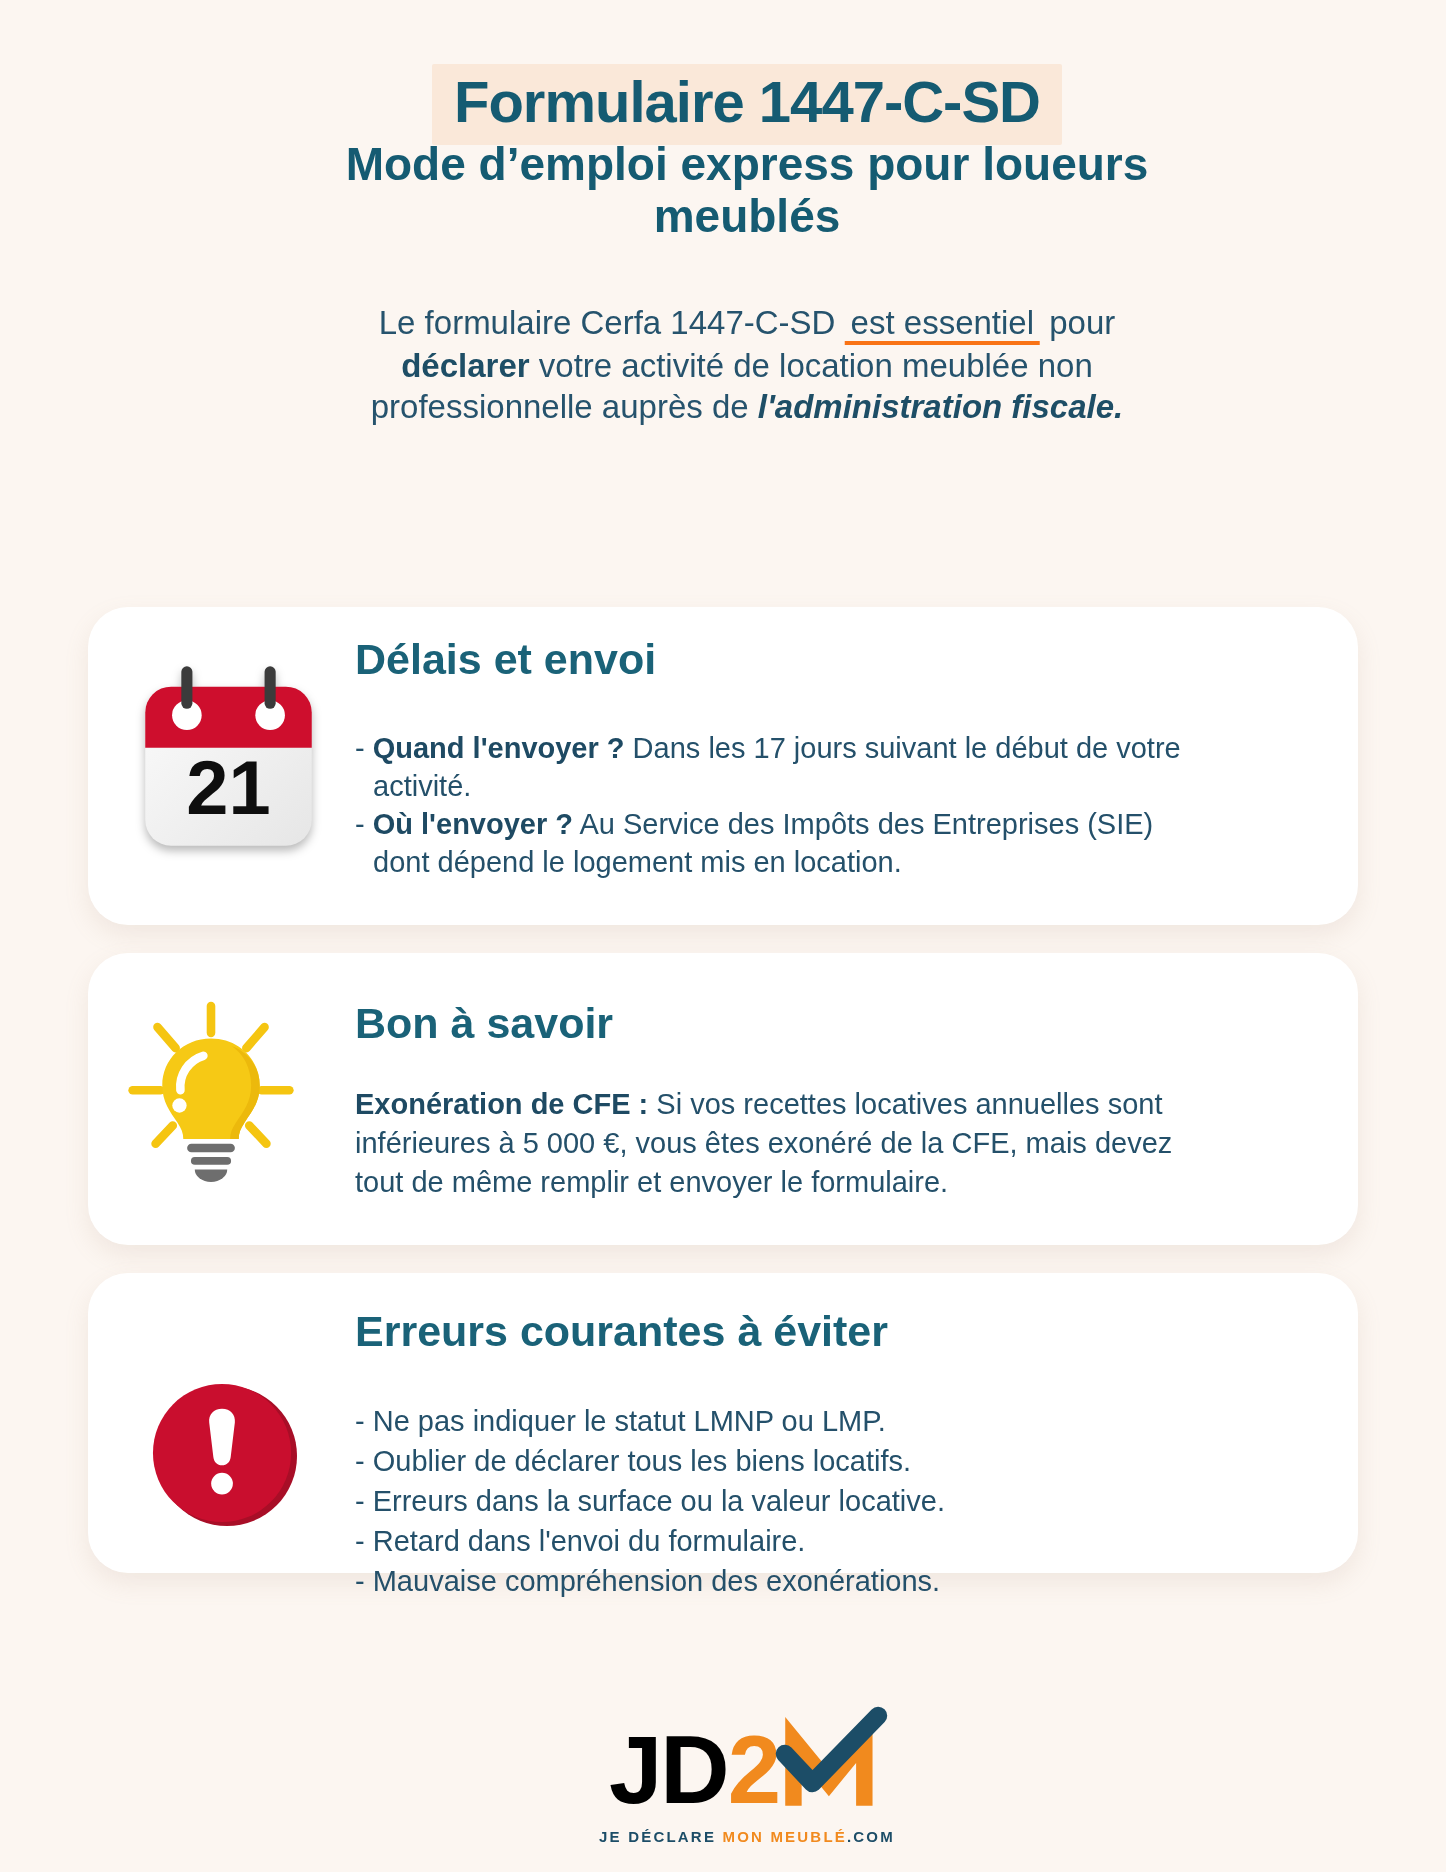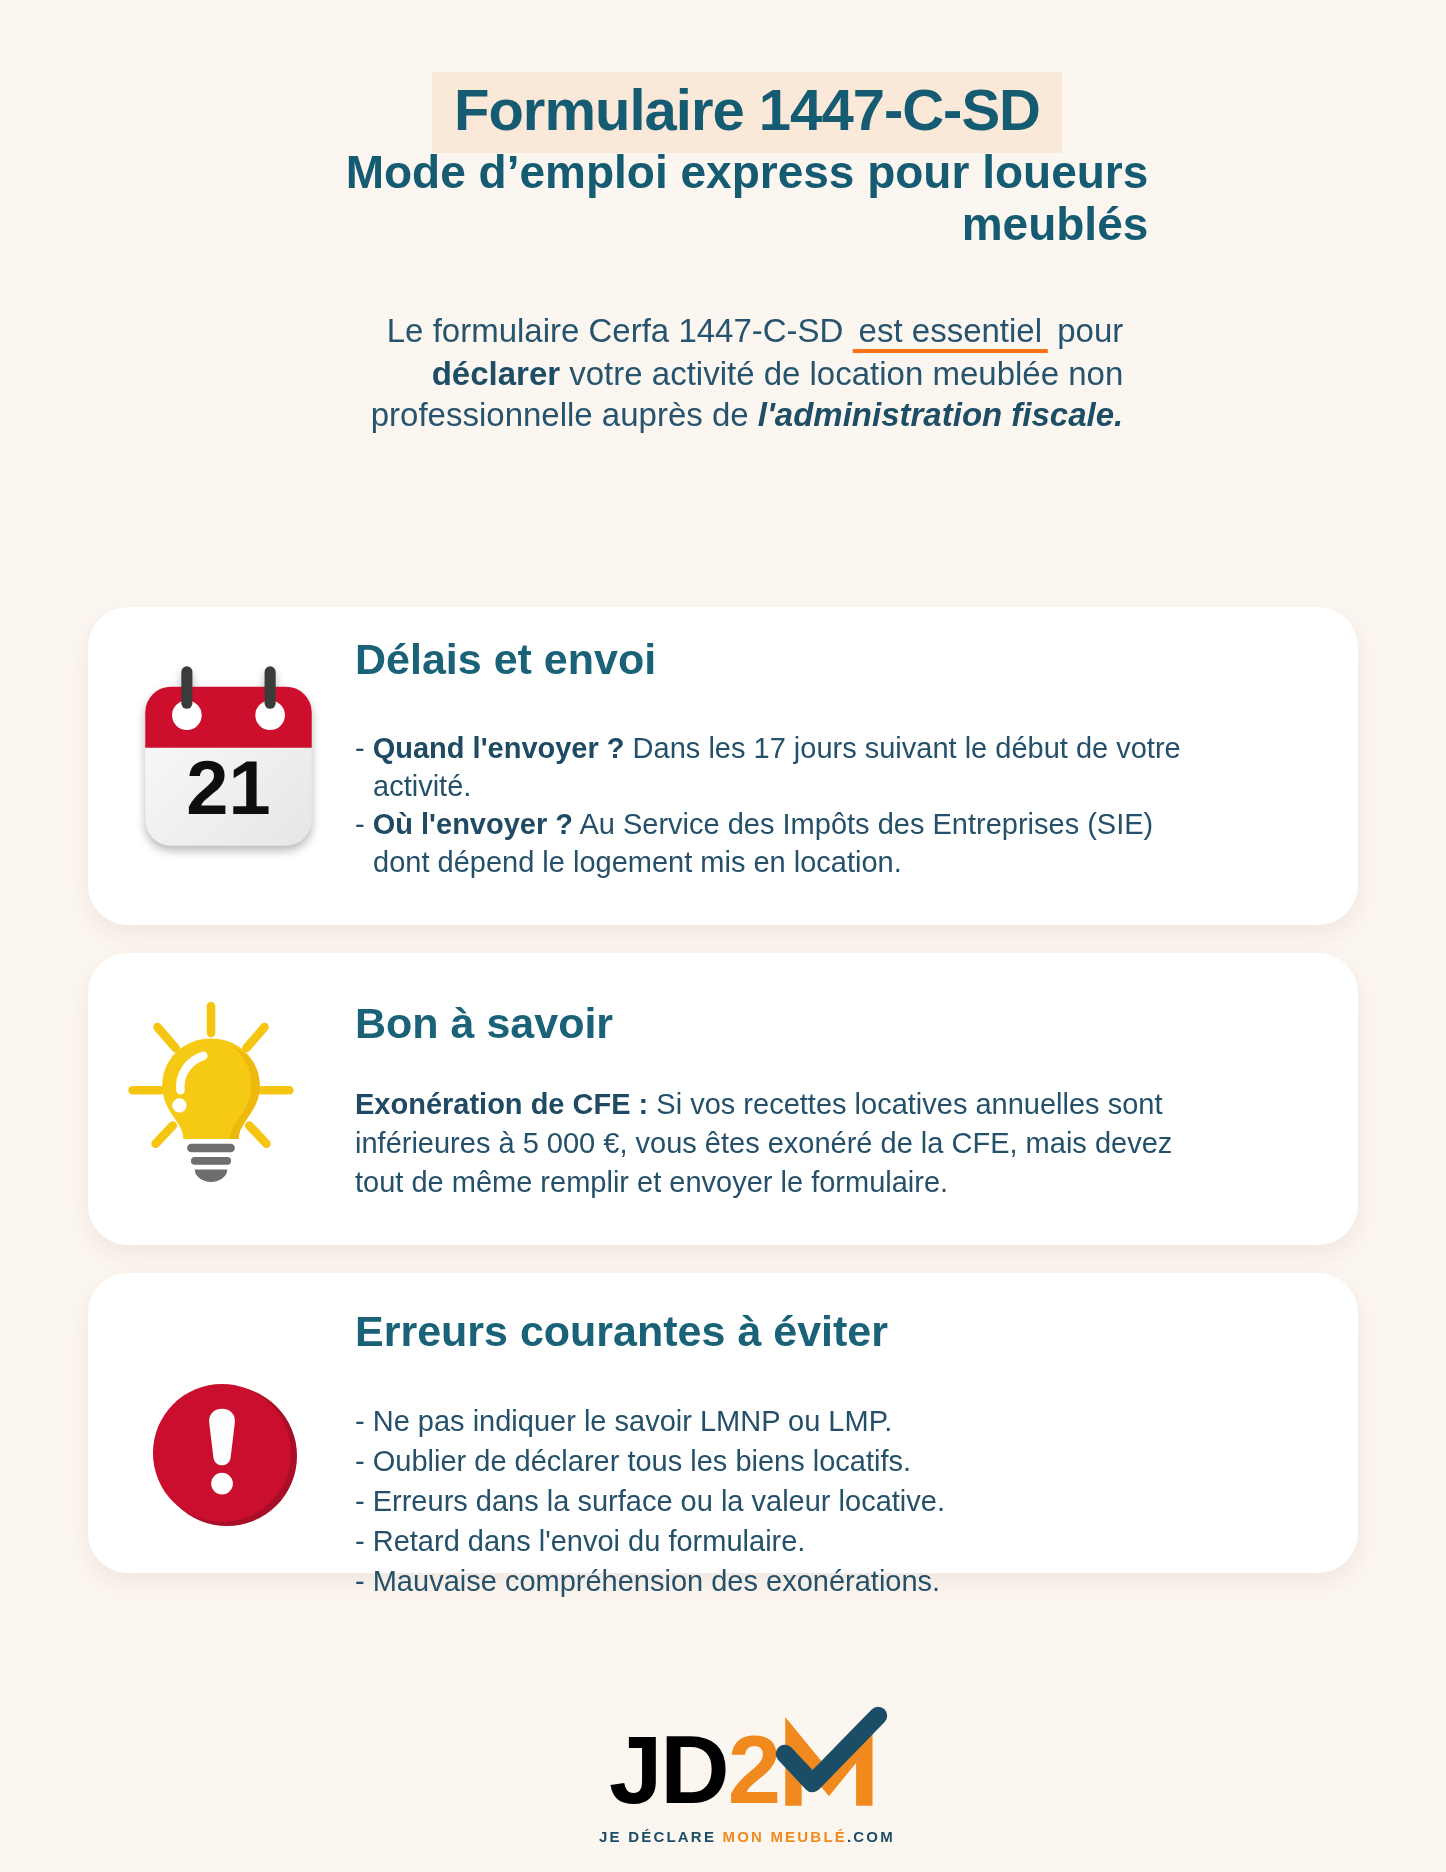--- a/index.html
+++ b/index.html
@@ -2,21 +2,21 @@
 <html lang="fr"><head>
 <meta charset="utf-8">
 <style>
   * { margin:0; padding:0; box-sizing:border-box; }
   html,body { background:#f3ece6; }
   body { font-family:"Liberation Sans", sans-serif; }
   #canvas {
     position:relative; width:1446px; height:1872px; margin:0 auto;
     background:#FCF6F1; overflow:hidden;
   }
-  .centered { position:absolute; left:50%; transform:translateX(calc(-50% + 24px)); text-align:right; white-space:nowrap;margin-top:8px; }
+  .centered { position:absolute; left:50%; transform:translateX(calc(-50% + 24px)); text-align:center; white-space:nowrap; }
 
   
   .title { top:64px; font-size:58px; font-weight:800; color:#155B72; letter-spacing:-1px; }
   .title .hl { background:#FAE8D9; padding:4px 22px 10px; display:inline-block; border-radius:2px; }
   .subtitle { top:138px; font-size:46px; font-weight:800; color:#155B72; line-height:52px; }
 
   
   .intro { top:302px; font-size:33px; color:#26536D; line-height:41px; }
   .intro .u { border-bottom:4px solid #f97316; padding:0 6px 2px; display:inline-block; line-height:33px; }
   .intro b { font-weight:700; color:#1E4E66; }
@@ -139,21 +139,21 @@
     <div class="icon-slot" id="warn-slot">
       <svg viewBox="0 0 150 150" aria-hidden="true">
         <circle cx="78" cy="76" r="71" fill="#A80E27"></circle>
         <circle cx="73" cy="73" r="70" fill="#C90E2E"></circle>
         <path d="M73,28 c8.5,0 13.8,6 13,14 l-4.2,35 c-0.6,5.2 -4,8.5 -8.8,8.5 s-8.2,-3.3 -8.8,-8.5 l-4.2,-35 C59.2,34 64.5,28 73,28 z" fill="#FFFFFF"></path>
         <circle cx="73" cy="104" r="11" fill="#FFFFFF"></circle>
       </svg>
     </div>
     <h2>Erreurs courantes à éviter</h2>
     <div class="body-text">
-      <div class="line">- Ne pas indiquer le savoir LMNP ou LMP.</div>
+      <div class="line">- Ne pas indiquer le statut LMNP ou LMP.</div>
       <div class="line">- Oublier de déclarer tous les biens locatifs.</div>
       <div class="line">- Erreurs dans la surface ou la valeur locative.</div>
       <div class="line">- Retard dans l'envoi du formulaire.</div>
       <div class="line">- Mauvaise compréhension des exonérations.</div>
     </div>
   </section>
 
   <div class="logo-block">
     <div class="logo-row">
       <span class="ltr logo-jd">JD</span>

